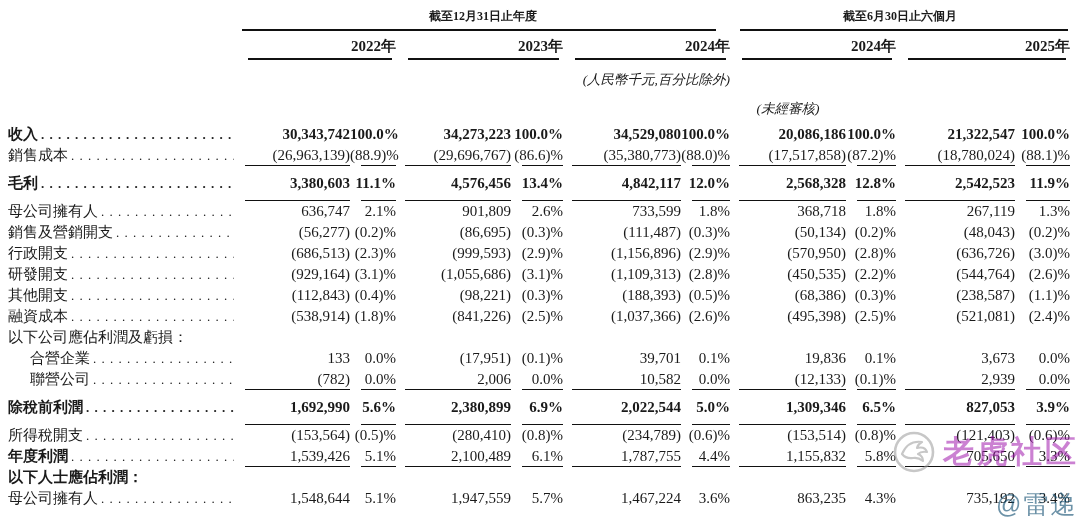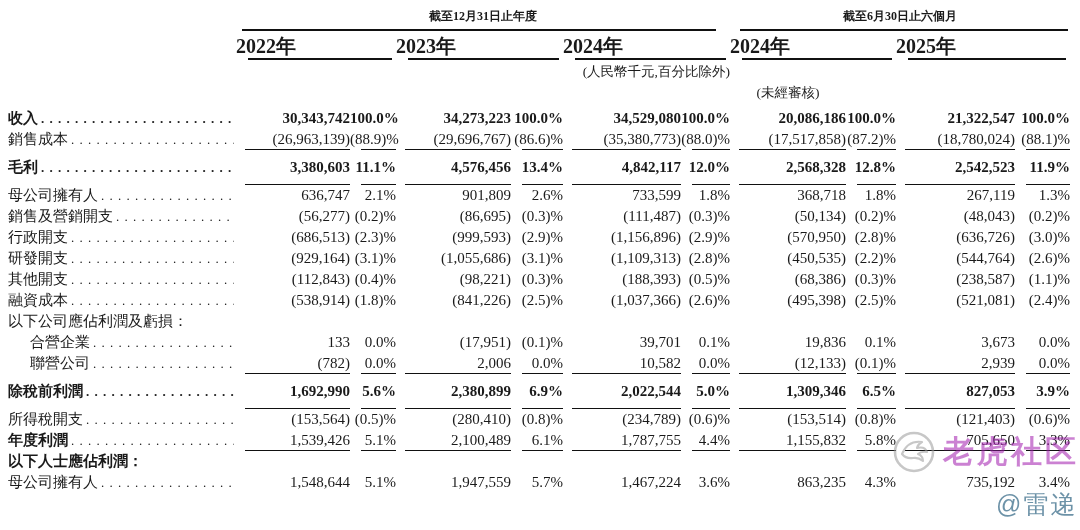--- a/index.html
+++ b/index.html
@@ -21,23 +21,23 @@
   col.c-v2{width:115px;} col.c-p2{width:52px;}
   col.c-v3{width:118px;} col.c-p3{width:49px;}
   col.c-v4{width:116px;} col.c-p4{width:50px;}
   col.c-v5{width:119px;} col.c-p5{width:55px;}
 
   
   tr.period-row th{font-weight:bold;text-align:center;font-size:12px;padding:2px 0 6px;}
   tr.period-row th.seg::after{content:"";position:absolute;bottom:0;border-bottom:2.5px solid #111;}
   th.seg-annual::after{left:6px;right:14px;}
   th.seg-interim::after{left:10px;right:2px;}
-  tr.year-row th{font-weight:bold;text-align:left;font-size:20px;padding:7px 0 5px;}
+  tr.year-row th{font-weight:bold;text-align:right;font-size:15px;padding:7px 0 5px;}
   tr.year-row th.ycell::after{content:"";position:absolute;bottom:0;left:12px;right:4px;border-bottom:2px solid #111;}
-  tr.note-row td{font-size:13.5px;padding:3px 0 1px;white-space:nowrap;}
+  tr.note-row td{font-style:italic;font-size:13.5px;padding:11px 0 1px;white-space:nowrap;}
   td.unit-note{text-align:right;}
   td.unaudited-note{text-align:center;padding-top:2px;}
 
   
   td.lblcell{text-align:left;padding:2px 0;}
   td.val,td.pct{text-align:right;padding:2px 0;white-space:nowrap;}
   td.u::after{content:"";position:absolute;bottom:0;border-bottom:1.6px solid #111;}
   td.val.u::after{left:9px;right:0;}
   td.pct.u::after{left:11px;right:0;}
   tr.b-all td{font-weight:bold;}

